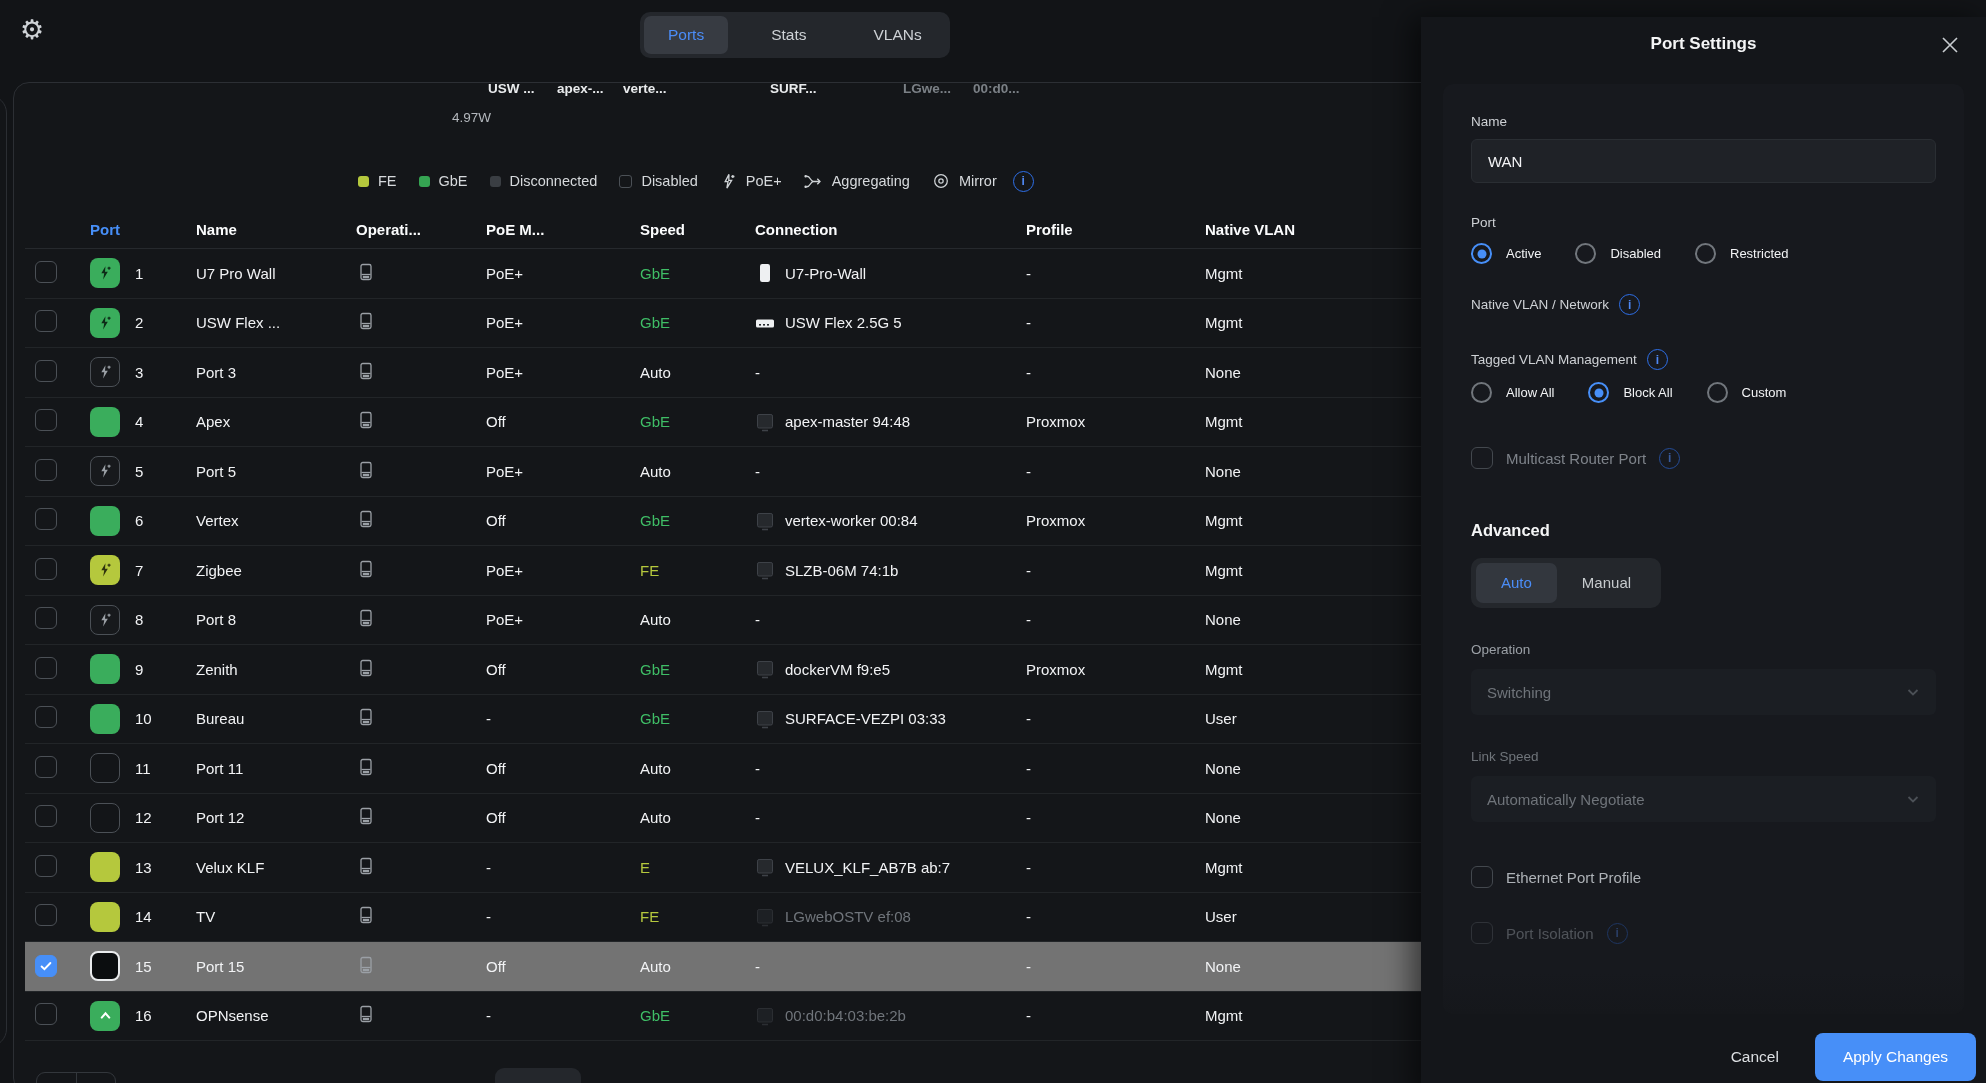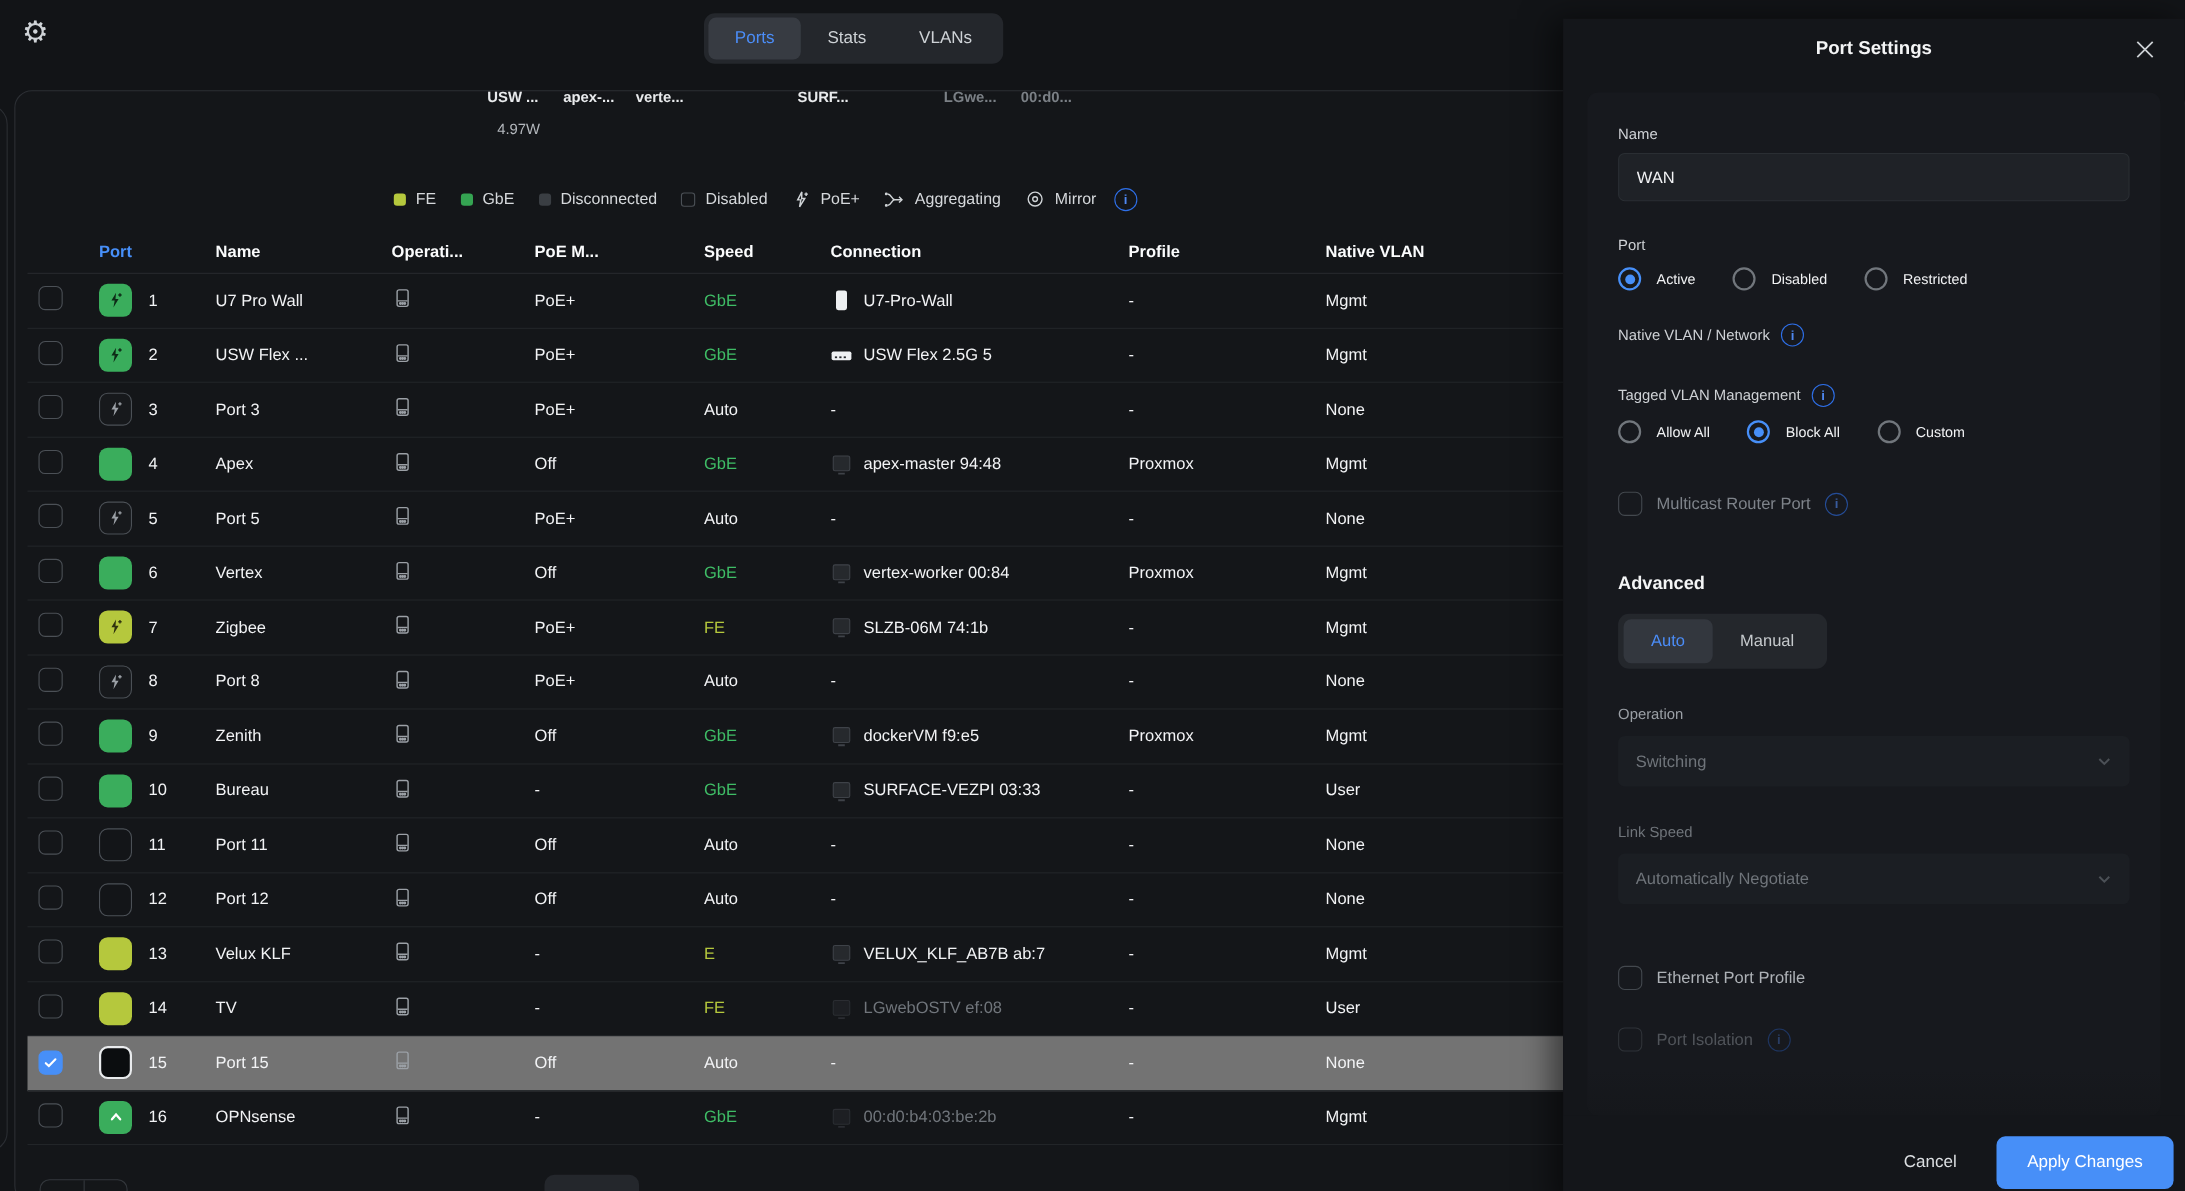--- a/index.html
+++ b/index.html
@@ -1,28 +1,28 @@
 <!DOCTYPE html>
 <html><head>
 <meta charset="utf-8">
 <style>
   html,body{margin:0;padding:0;width:1986px;height:1083px;overflow:hidden;
     background:#121417;font-family:"Liberation Sans",sans-serif;color:#e9ebed;}
   
   .gear{position:absolute;left:20px;top:14px;font-size:27px;color:#cfd3d7;cursor:pointer;font-family:"DejaVu Sans",sans-serif;}
-  .tabs{position:absolute;left:640px;top:12px;background:#24272c;border-radius:10px;padding:4px;display:flex;}
+  .tabs{position:absolute;left:640px;top:12px;background:#24272c;border-radius:10px;padding:4px;display:flex;gap:19px;}
   .tab{padding:0 24px;line-height:38px;font-size:15.5px;color:#ced2d6;border-radius:7px;cursor:pointer;}
   .tab.active{background:#373b42;color:#4b8df8;}
   
   .stack-edge{position:absolute;left:-42px;top:95px;width:47px;height:950px;background:#131518;
     border:1px solid #2b2e33;border-radius:18px;}
   .card{position:absolute;left:13px;top:82px;width:1972px;height:1010px;background:#141619;
     border:1px solid #2c2f34;border-radius:16px;}
   
-  .dev-label{position:absolute;top:81px;font-size:13.5px;font-weight:bold;color:#e9ebed;white-space:nowrap;}
+  .dev-label{position:absolute;top:81px;font-size:13.5px;font-weight:bold;color:#e9ebed;white-space:nowrap;margin-left:45px;}
   .dev-label.dim{color:#7b8086;}
   .power{position:absolute;left:452px;top:110px;font-size:13.5px;color:#b4b8bd;}
   
   .legend{position:absolute;left:358px;top:166px;height:30px;display:flex;align-items:center;gap:22px;}
   .litem{display:flex;align-items:center;gap:9px;font-size:14.5px;color:#d6d9dc;}
   .lsq{width:11px;height:11px;border-radius:3px;display:inline-block;}
   .lsq.outline{background:transparent;border:1.5px solid #4b5056;}
   .licon{display:inline-flex;align-items:center;}
   .info{display:inline-flex;align-items:center;justify-content:center;width:19px;height:19px;
     border:1.5px solid #2e6fe8;border-radius:50%;color:#4f88f2;font-size:12px;font-weight:bold;cursor:pointer;flex:0 0 auto;}
@@ -71,21 +71,21 @@
     padding:30px 28px;box-sizing:border-box;overflow:hidden;}
   .panel-card::after{content:'';position:absolute;left:0;right:0;bottom:0;height:42px;
     background:linear-gradient(to bottom,rgba(23,25,30,0),#15171b);pointer-events:none;}
   .flabel{font-size:13.5px;color:#ced1d5;display:flex;align-items:center;gap:10px;}
   .flabel.dim{color:#9ba0a6;}
   .flabel.dimmer{color:#6f747a;}
   .text-input{margin-top:10px;width:100%;height:44px;background:#1f2227;border:1px solid #2a2e33;border-radius:6px;
     color:#f2f3f5;font-size:15px;padding:0 16px;box-sizing:border-box;font-family:"Liberation Sans",sans-serif;outline:none;}
   .gap30{margin-top:30px;}.gap32{margin-top:32px;}.gap34{margin-top:34px;}.gap12{margin-top:12px;}
   .gap13{margin-top:13px;}.gap44{margin-top:44px;}.gap52{margin-top:52px;}.gap18{margin-top:18px;}
-  .gap40{margin-top:56px;}
+  .gap40{margin-top:44px;}
   .radio-row{display:flex;align-items:center;gap:34px;}
   .radio{display:flex;align-items:center;gap:14px;font-size:13px;color:#f2f3f5;cursor:pointer;}
   .rdot{width:21px;height:21px;border-radius:50%;border:2px solid #71767c;box-sizing:border-box;position:relative;flex:0 0 auto;}
   .radio.sel .rdot{border-color:#478ff8;}
   .radio.sel .rdot::after{content:'';position:absolute;left:50%;top:50%;transform:translate(-50%,-50%);
     width:9px;height:9px;border-radius:50%;background:#478ff8;}
   .select{margin-top:12px;height:46px;background:#1f2227;border-radius:6px;display:flex;align-items:center;
     padding:0 16px;gap:12px;cursor:pointer;}
   .select .val{font-size:15px;font-weight:bold;color:#f2f3f5;flex:1;}
   .select.disabled{background:#1b1e23;cursor:default;}

